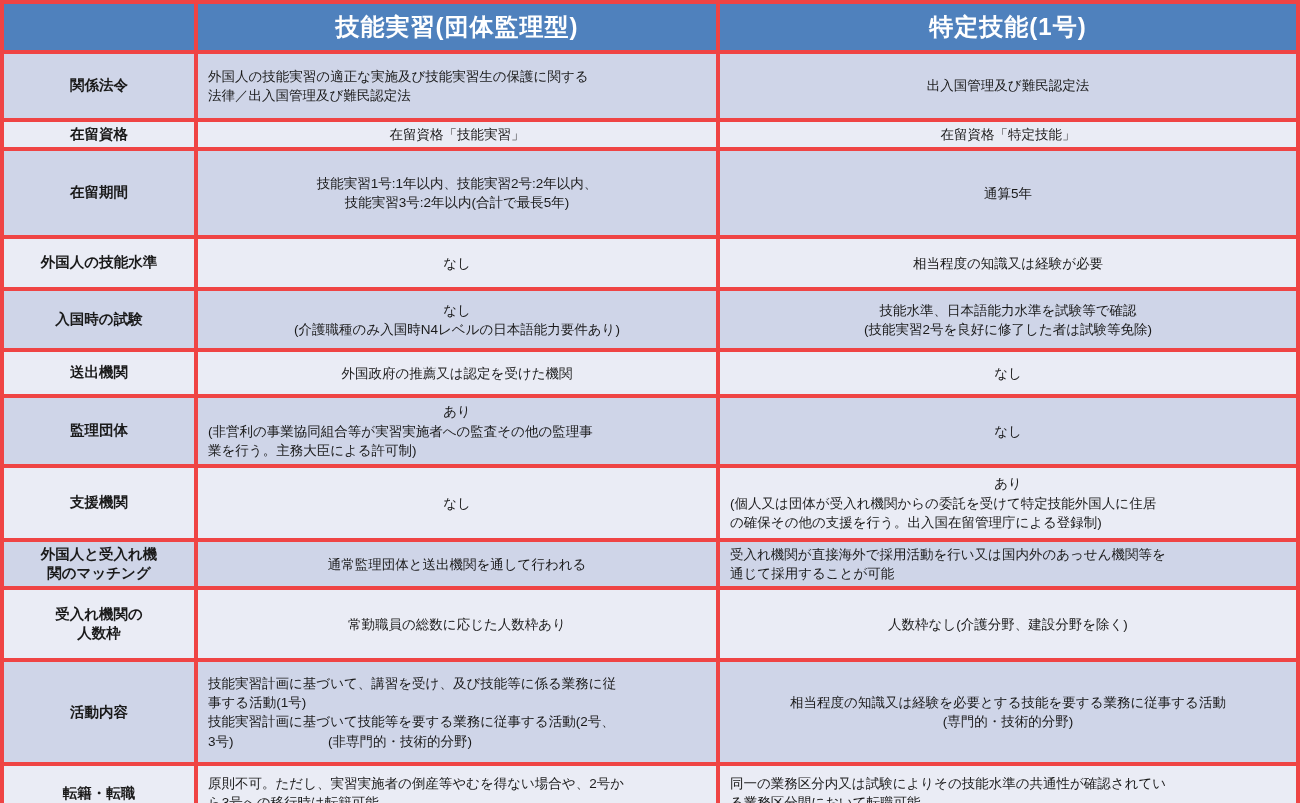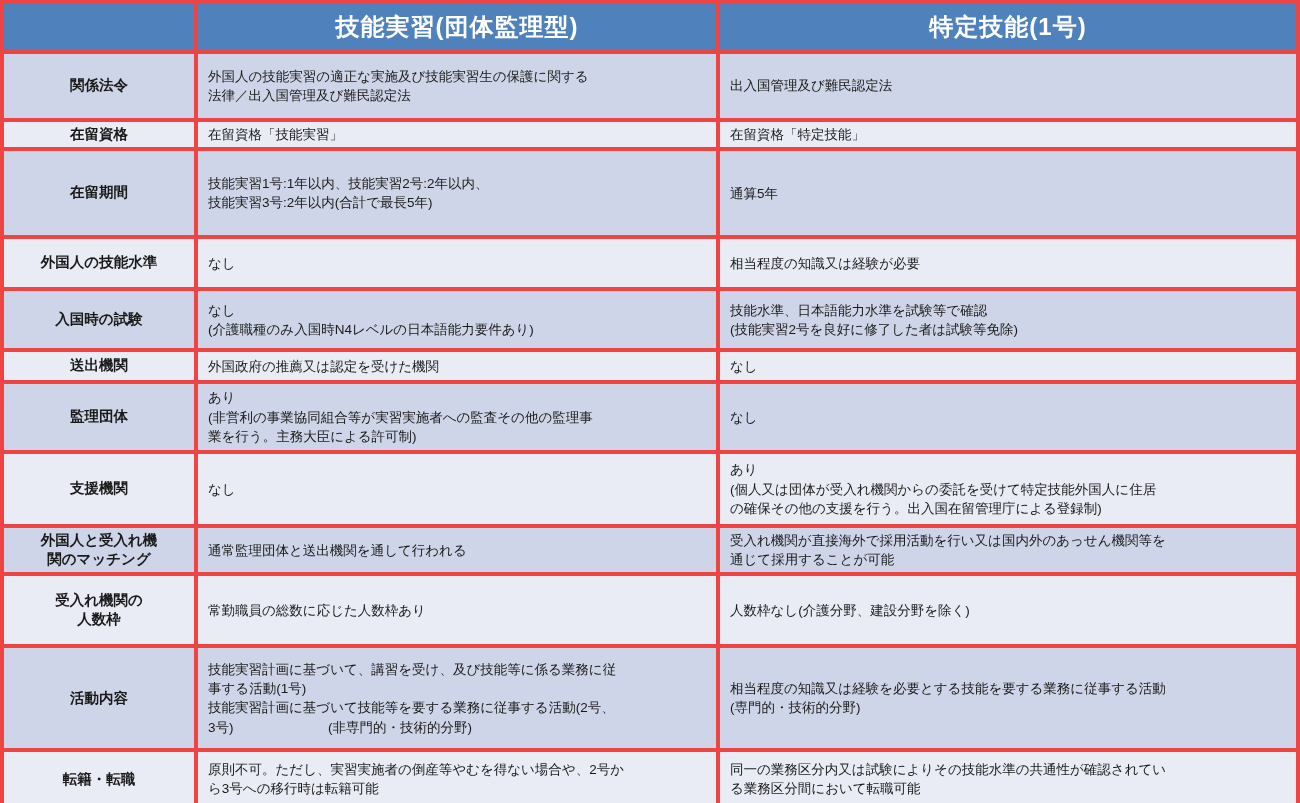--- a/index.html
+++ b/index.html
@@ -40,26 +40,26 @@
     text-align:center;
     white-space:pre-line;
     line-height:1.35;
     padding:2px 4px;
   }
   td.cell{
     font-size:13.5px;
     line-height:1.42;
     padding:3px 10px;
   }
-  td.cell .c{text-align:left;white-space:pre-line;}
+  td.cell .c{text-align:center;white-space:pre-line;}
   td.cell .l{text-align:left;white-space:pre-line;}
   
   tr.r-hd{height:46px;}
   tr.r0{height:64px;padding-left:24px;}  tr.r1{height:24px;}  tr.r2{height:84px;}
-  tr.r3{height:48px;}  tr.r4{height:57px;}  tr.r5{height:28px;border-radius:6px;}
+  tr.r3{height:48px;}  tr.r4{height:57px;}  tr.r5{height:42px;border-radius:6px;}
   tr.r6{height:66px;}  tr.r7{height:70px;}  tr.r8{height:39px;margin-left:29px;}
   tr.r9{height:68px;}  tr.r10{height:100px;} tr.r11{height:54px;}
 </style>
 </head>
 <body>
 
 <table class="cmp">
   <colgroup>
       <col class="c-label">
       <col class="c-mid">

